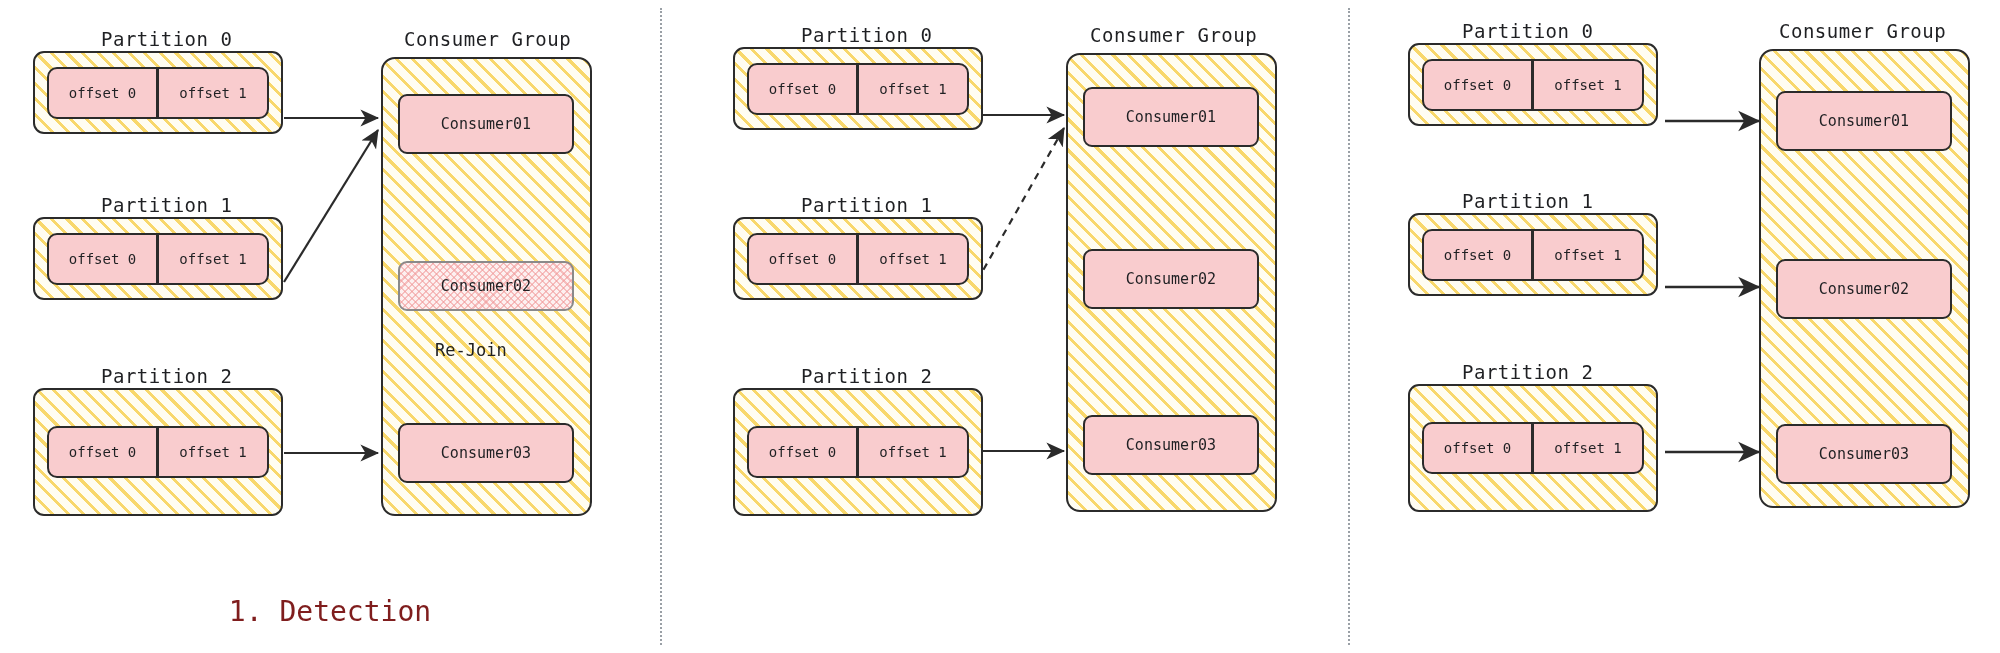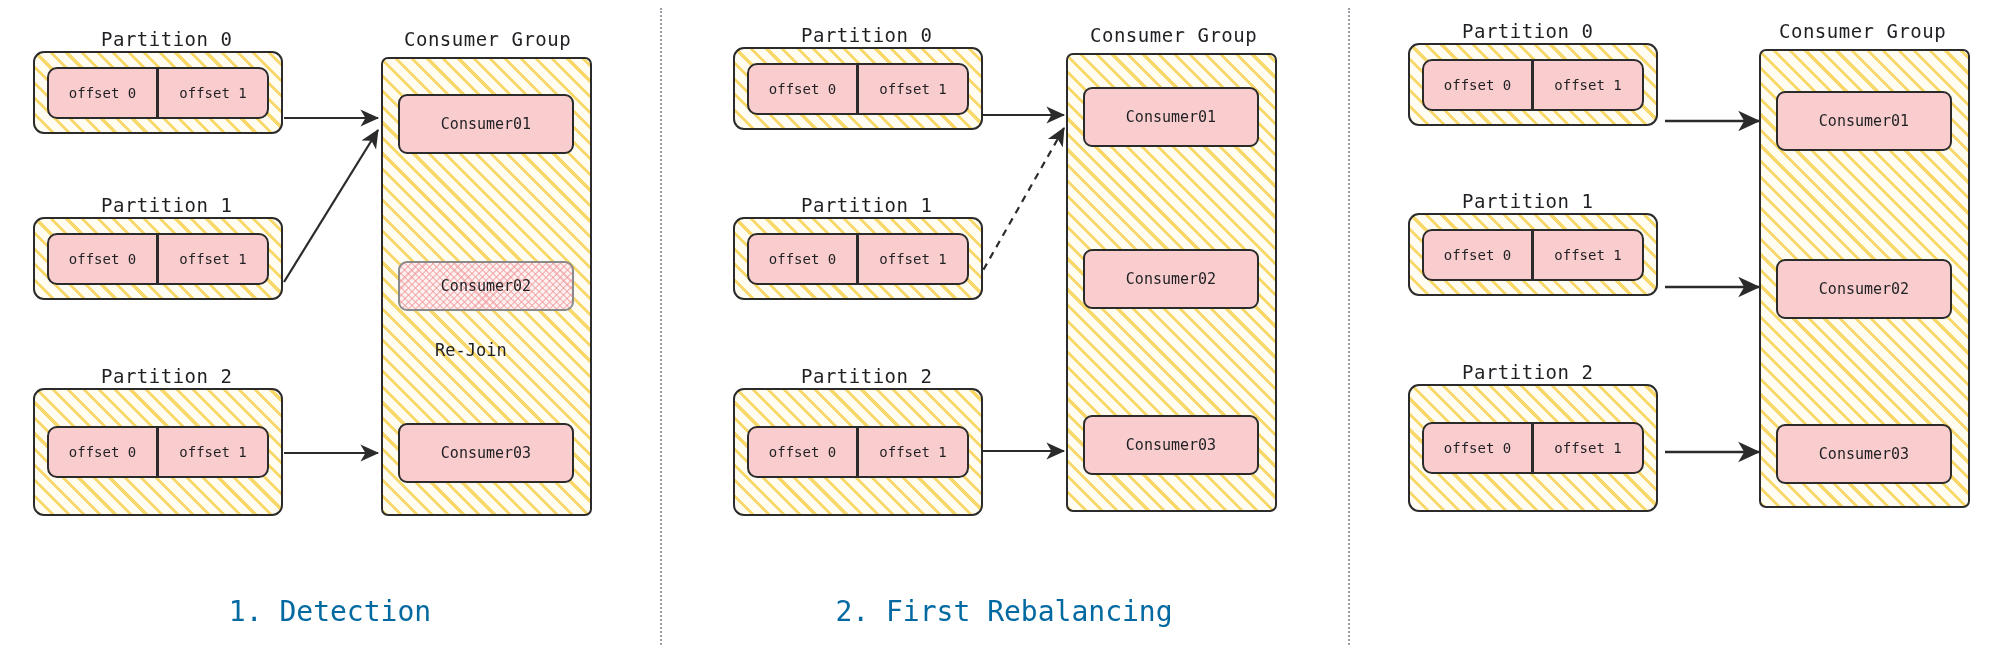--- a/index.html
+++ b/index.html
@@ -49,21 +49,21 @@
     font-size:14px;color:#1f2023;white-space:nowrap;
   }
   .offset.l{border-radius:10px 0 0 10px;}
   .offset.r{border-radius:0 10px 10px 0;border-left-width:1.1px;}
 
   
   .cgroup{
     position:absolute;
     box-sizing:border-box;
     border:2.2px solid #2b2b2b;
-    border-radius:7px;
+    border-radius:14px;
     background-color:#fffdf2;
     background-image:repeating-linear-gradient(45deg,
         rgba(247,209,84,.85) 0 3px,
         rgba(0,0,0,0) 3px 11px);
   }
 
   
   .consumer{
     position:absolute;
     box-sizing:border-box;
@@ -86,21 +86,21 @@
     position:absolute;font-size:17px;color:#1f2023;white-space:nowrap;
   }
 
   
   .arrows{position:absolute;left:0;top:0;width:2000px;height:653px;
           pointer-events:none;overflow:visible;}
 
   
   .caption{
     position:absolute;top:595px;
-    font-size:28px;color:#0369a1;white-space:nowrap;
+    font-size:28px;color:#7f1d1d;white-space:nowrap;
     text-align:center;
   }
 </style>
 </head>
 <body>
 
 <div class="canvas">
 
   <div class="sep" style="left:660px;"></div>
   <div class="sep" style="left:1348px;"></div>
@@ -193,21 +193,20 @@
       </div>
     </div>
 
     <div class="grp-title" style="left:430px;top:24px;">Consumer Group</div>
     <div class="cgroup" style="left:406px;top:53px;width:211px;height:459px;">
       <div class="consumer" style="left:15px;top:32px;width:176px;height:60px;">Consumer01</div>
       <div class="consumer" style="left:15px;top:194px;width:176px;height:60px;">Consumer02</div>
       <div class="consumer" style="left:15px;top:360px;width:176px;height:60px;">Consumer03</div>
     </div>
 
-    <div class="caption" style="left:0;width:688px;">2. First Rebalancing</div>
   </div>
 
   <div class="panel" style="left:1348px;width:652px;">
 
     <svg class="arrows" viewBox="0 0 2000 653" style="left:-1348px;">
       <defs>
         <marker id="ah3" markerWidth="9" markerHeight="9" refX="8" refY="4.5" orient="auto" markerUnits="strokeWidth">
           <path d="M0,0.6 L8.5,4.5 L0,8.4 L2.3,4.5 Z" fill="#2b2b2b"></path>
         </marker>
       </defs>

